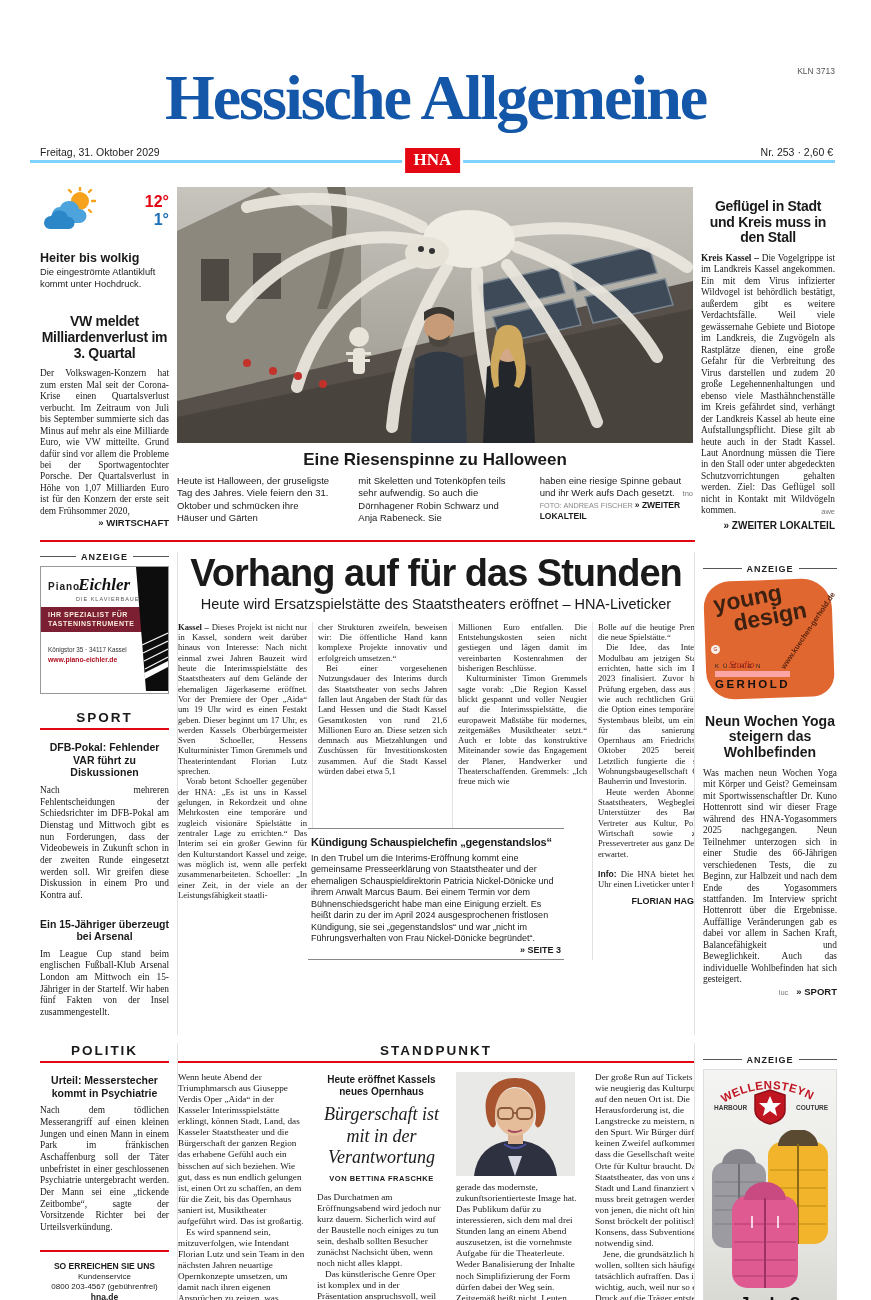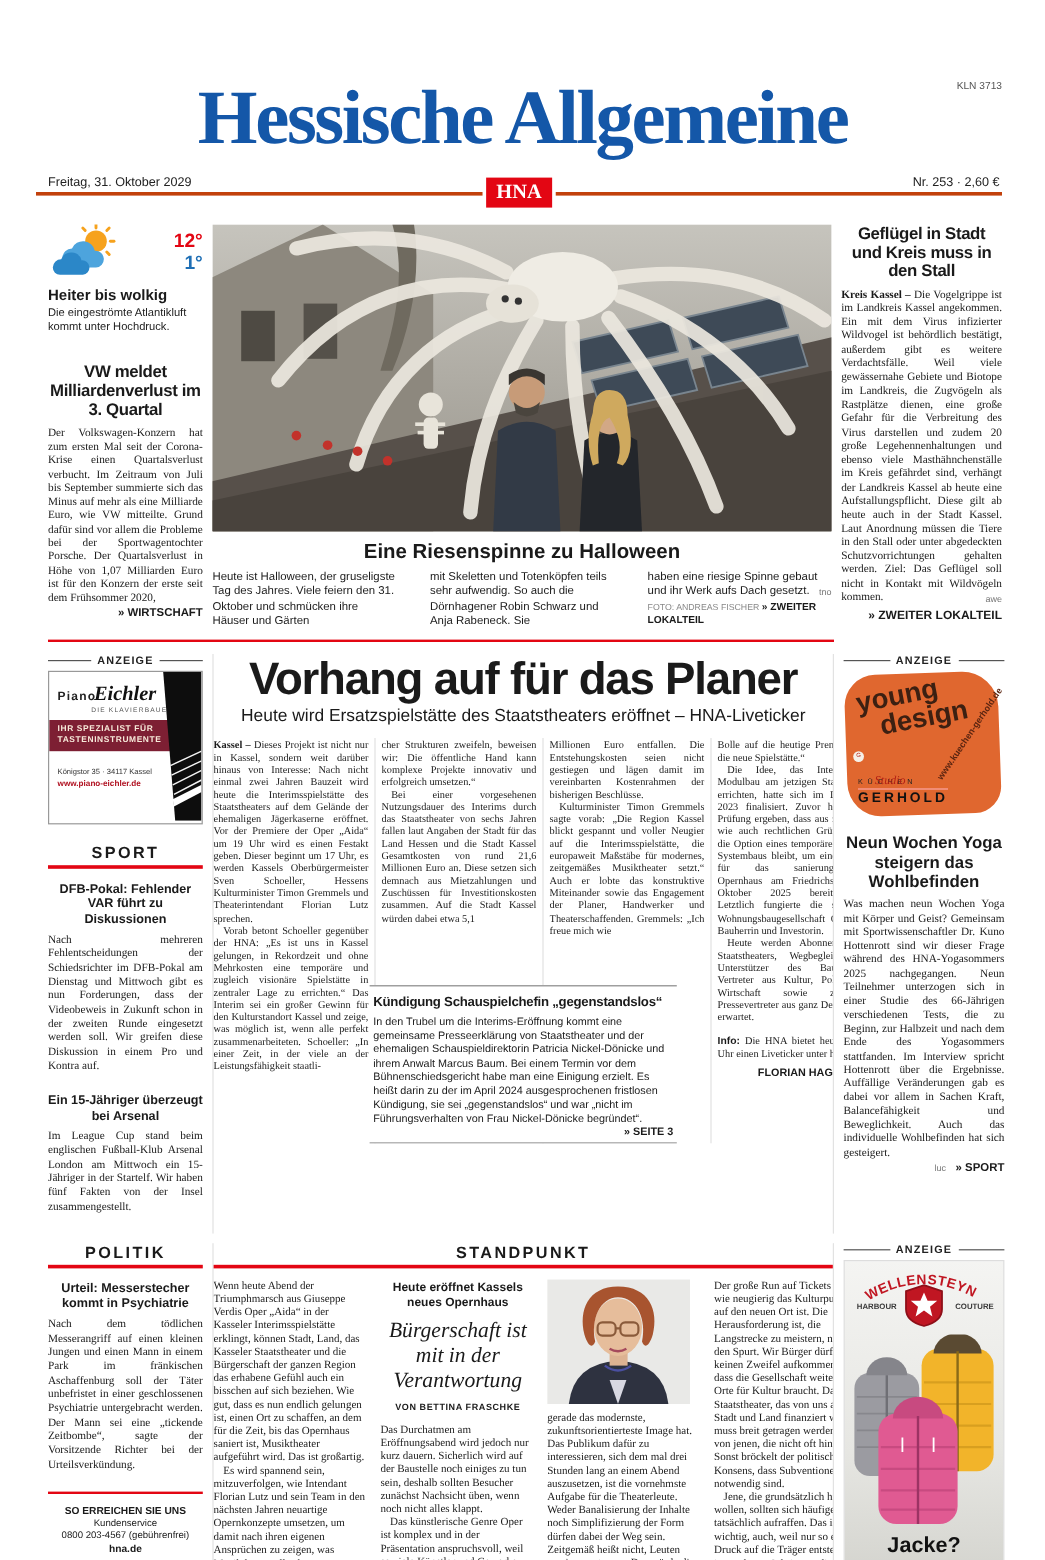--- a/index.html
+++ b/index.html
@@ -8,37 +8,37 @@
   .sans{font-family:"Liberation Sans",sans-serif;}
 
   
   .kln{position:absolute;top:66px;right:36px;font:8.5px "Liberation Sans",sans-serif;color:#555;}
   .masthead{margin:0;padding-top:66px;text-align:center;color:#1457a8;
             font-family:"Liberation Serif",serif;font-weight:bold;font-size:64px;line-height:1;
             letter-spacing:-2px;}
   .dateline{margin:14px 36px 0 30px;position:relative;height:16px;}
   .dateline .dl{position:absolute;bottom:2px;font:10.5px "Liberation Sans",sans-serif;color:#222;}
   .dateline .dl.left{left:10px;} .dateline .dl.right{right:2px;}
-  .redbar{margin:0 36px 0 30px;height:3px;background:#c2410c;position:relative;}
+  .redbar{margin:0 36px 0 30px;height:3px;background:#7dd3fc;position:relative;}
   .hna-box{position:absolute;left:50%;top:-12px;transform:translateX(-50%);background:#e30613;color:#fff;
            font-family:"Liberation Serif",serif;font-weight:bold;font-size:17px;padding:2px 9px 3px;
            box-shadow:0 0 0 3px #fff;}
 
   
   .band{display:flex;gap:8px;margin:0 36px 0 40px;}
   .w-left{width:129px;flex:none;}
   .w-center{width:516px;flex:none;}
-  .w-right{width:134px;flex:none;}
+  .w-right{width:134px;flex:none;margin-top:12px;}
   .band-top{margin-top:24px;}
 
   
   .weather-row{display:flex;align-items:center;gap:6px;}
   .temps{text-align:right;flex:1;font-family:"Liberation Sans",sans-serif;font-weight:bold;font-size:16px;line-height:1.15;}
   .t-high{color:#e30613;} .t-low{color:#1f6fb5;}
-  .w-cond{font:bold 12.5px "Liberation Sans",sans-serif;margin-top:4px;}
+  .w-cond{font:bold 12.5px "Liberation Sans",sans-serif;margin-top:16px;}
   .w-desc{font:9.3px/1.25 "Liberation Sans",sans-serif;color:#222;margin-top:2px;}
 
   
   .side-h2{font:bold 14px/1.12 "Liberation Sans",sans-serif;letter-spacing:-0.3px;text-align:center;margin:0 0 7px;}
   .smallbody{font:9.4px/1.22 "Liberation Serif",serif;text-align:justify;margin:0;}
   .refbold{font:bold 9.5px "Liberation Sans",sans-serif;float:right;}
   .sig{float:right;color:#777;font:7.5px "Liberation Sans",sans-serif;padding-top:2px;}
   .refline{text-align:right;font:bold 10px "Liberation Sans",sans-serif;margin-top:3px;}
   .vw-block{margin-top:24px;}
 
@@ -100,21 +100,21 @@
               border-radius:26px 30px 22px 28px;transform:rotate(-2deg);}
   .young-web{position:absolute;right:-26px;top:48px;transform:rotate(-56deg);
              font:bold 7.5px "Liberation Sans",sans-serif;color:#5a2410;width:110px;text-align:center;}
   .young-text{position:absolute;left:12px;top:8px;transform:rotate(-11deg);
               font:bold 23px/0.95 "Liberation Sans",sans-serif;color:#3c2012;}
   .young-text .yd2{display:block;margin-left:16px;}
   .young-brand{position:absolute;left:12px;bottom:10px;line-height:1;}
   .young-kuechen{font:6px "Liberation Sans",sans-serif;letter-spacing:4px;color:#222;}
   .young-studio{position:absolute;left:14px;top:-4px;font:italic 10px "Liberation Serif",serif;color:#b32015;}
   .young-gerhold{font:bold 11.5px "Liberation Sans",sans-serif;letter-spacing:2.5px;color:#111;
-                 border-top:1px solid #fca5a5;padding-top:1px;margin-top:2px;}
+                 border-top:6px solid #fca5a5;padding-top:1px;margin-top:2px;}
   .young-dot{position:absolute;left:8px;bottom:46px;width:9px;height:9px;border-radius:50%;background:#f5f0e8;
              font:5px "Liberation Sans",sans-serif;color:#b32015;text-align:center;line-height:9px;}
 
   
   .yoga h2{font:bold 14px/1.12 "Liberation Sans",sans-serif;text-align:center;margin:14px 0 7px;}
   .endrow{display:flex;justify-content:flex-end;align-items:baseline;gap:8px;}
 
   
   .band-bottom{margin-top:8px;}
   .rule-red-col{height:2px;background:#e30613;margin:13px 0 9px;}
@@ -306,21 +306,21 @@
         <h3>DFB-Pokal: Fehlender VAR führt zu Diskussionen</h3>
         <p>Nach mehreren Fehlentscheidungen der Schiedsrichter im DFB-Pokal am Dienstag und Mittwoch gibt es nun Forderungen, dass der Videobeweis in Zukunft schon in der zweiten Runde eingesetzt werden soll. Wir greifen diese Diskussion in einem Pro und Kontra auf.</p>
       </div>
       <div class="side-art">
         <h3>Ein 15-Jähriger überzeugt bei Arsenal</h3>
         <p>Im League Cup stand beim englischen Fußball-Klub Arsenal London am Mittwoch ein 15-Jähriger in der Startelf. Wir haben fünf Fakten von der Insel zusammengestellt.</p>
       </div>
     </div>
 
     <div class="w-center" style="border-left:1px solid #e2e2e2;border-right:1px solid #e2e2e2;padding:0 0;">
-      <h2 class="main-head">Vorhang auf für das Planer</h2>
+      <h2 class="main-head">Vorhang auf für das Stunden</h2>
       <div class="main-sub">Heute wird Ersatzspielstätte des Staatstheaters eröffnet – HNA-Liveticker</div>
       <div class="art-cols">
         <div class="acol">
           <p class="para"><b class="lead">Kassel – </b><span>Dieses Projekt ist nicht nur in Kassel, sondern weit darüber hinaus von Interesse: Nach nicht einmal zwei Jahren Bauzeit wird heute die Interimsspielstätte des Staatstheaters auf dem Gelände der ehemaligen Jägerkaserne eröffnet. Vor der Premiere der Oper „Aida“ um 19 Uhr wird es einen Festakt geben. Dieser beginnt um 17 Uhr, es werden Kassels Oberbürgermeister Sven Schoeller, Hessens Kulturminister Timon Gremmels und Theaterintendant Florian Lutz sprechen.</span></p>
         <p class="para">Vorab betont Schoeller gegenüber der HNA: „Es ist uns in Kassel gelungen, in Rekordzeit und ohne Mehrkosten eine temporäre und zugleich visionäre Spielstätte in zentraler Lage zu errichten.“ Das Interim sei ein großer Gewinn für den Kulturstandort Kassel und zeige, was möglich ist, wenn alle perfekt zusammenarbeiteten. Schoeller: „In einer Zeit, in der viele an der Leistungsfähigkeit staatli-</p>
           </div>
         <div class="acol">
           <div class="shorten">
               <p class="para">cher Strukturen zweifeln, beweisen wir: Die öffentliche Hand kann komplexe Projekte innovativ und erfolgreich umsetzen.“</p>
               <p class="para">Bei einer vorgesehenen Nutzungsdauer des Interims durch das Staatstheater von sechs Jahren fallen laut Angaben der Stadt für das Land Hessen und die Stadt Kassel Gesamtkosten von rund 21,6 Millionen Euro an. Diese setzen sich demnach aus Mietzahlungen und Zuschüssen für Investitionskosten zusammen. Auf die Stadt Kassel würden dabei etwa 5,1</p>

